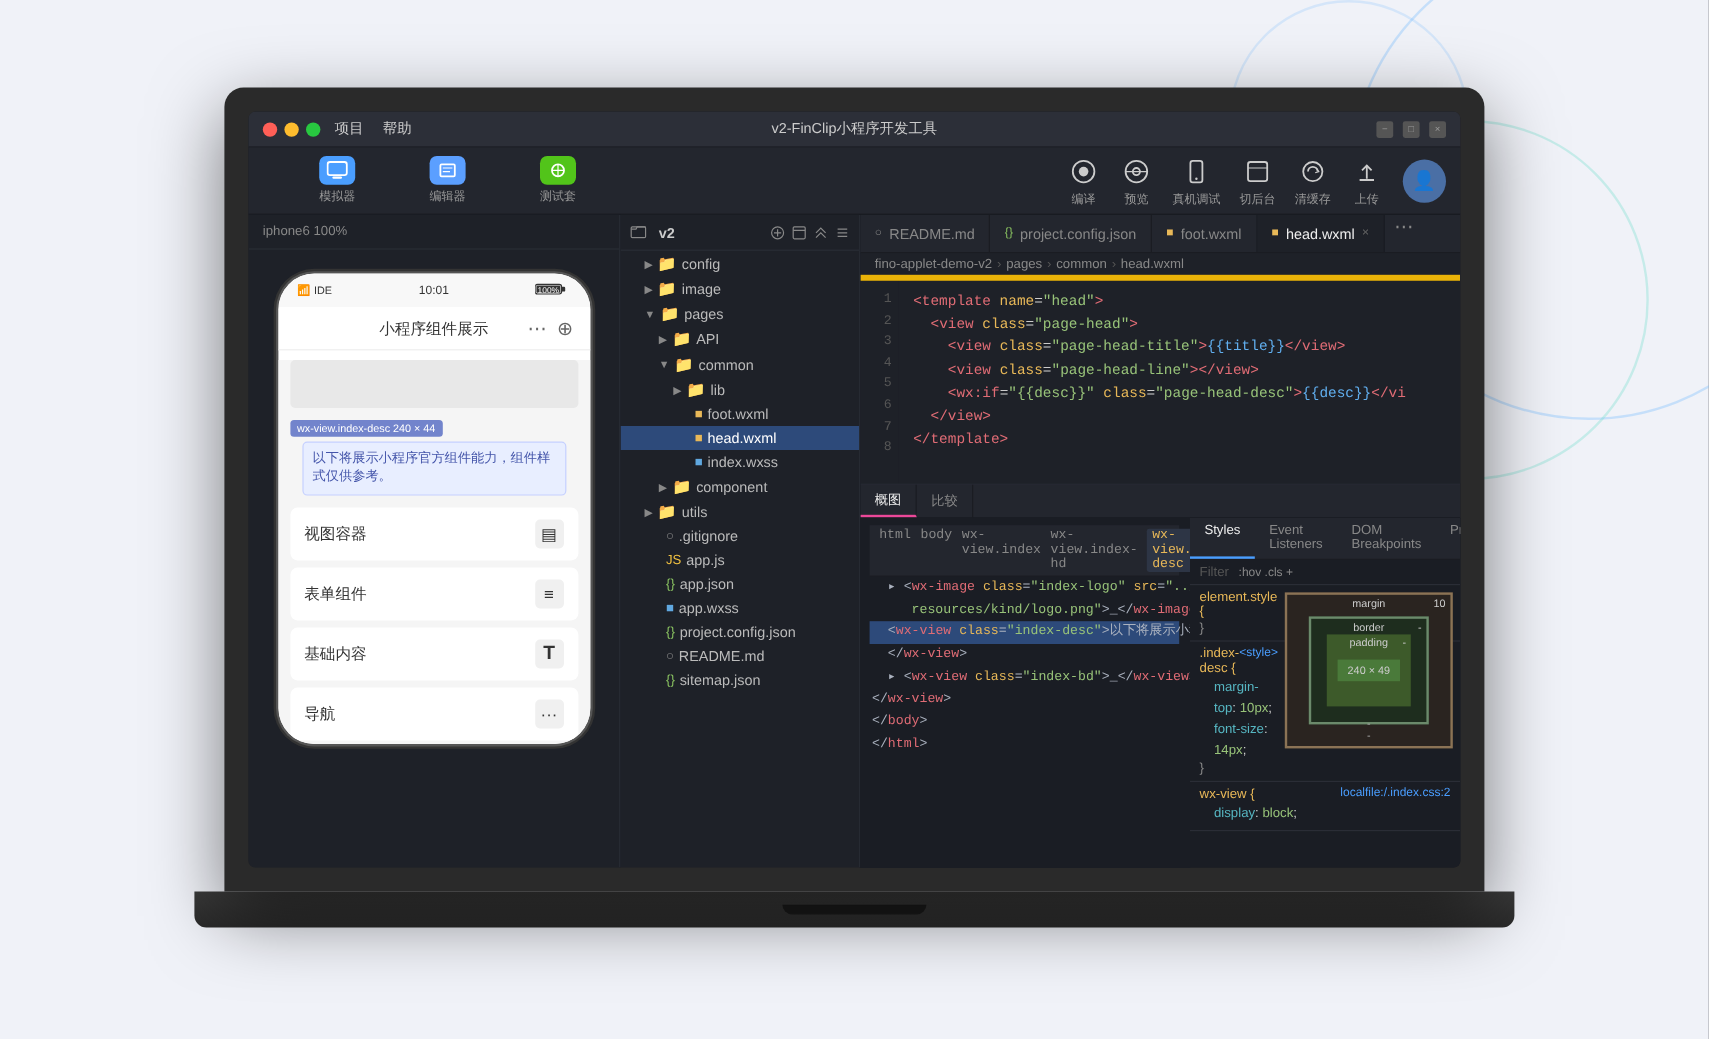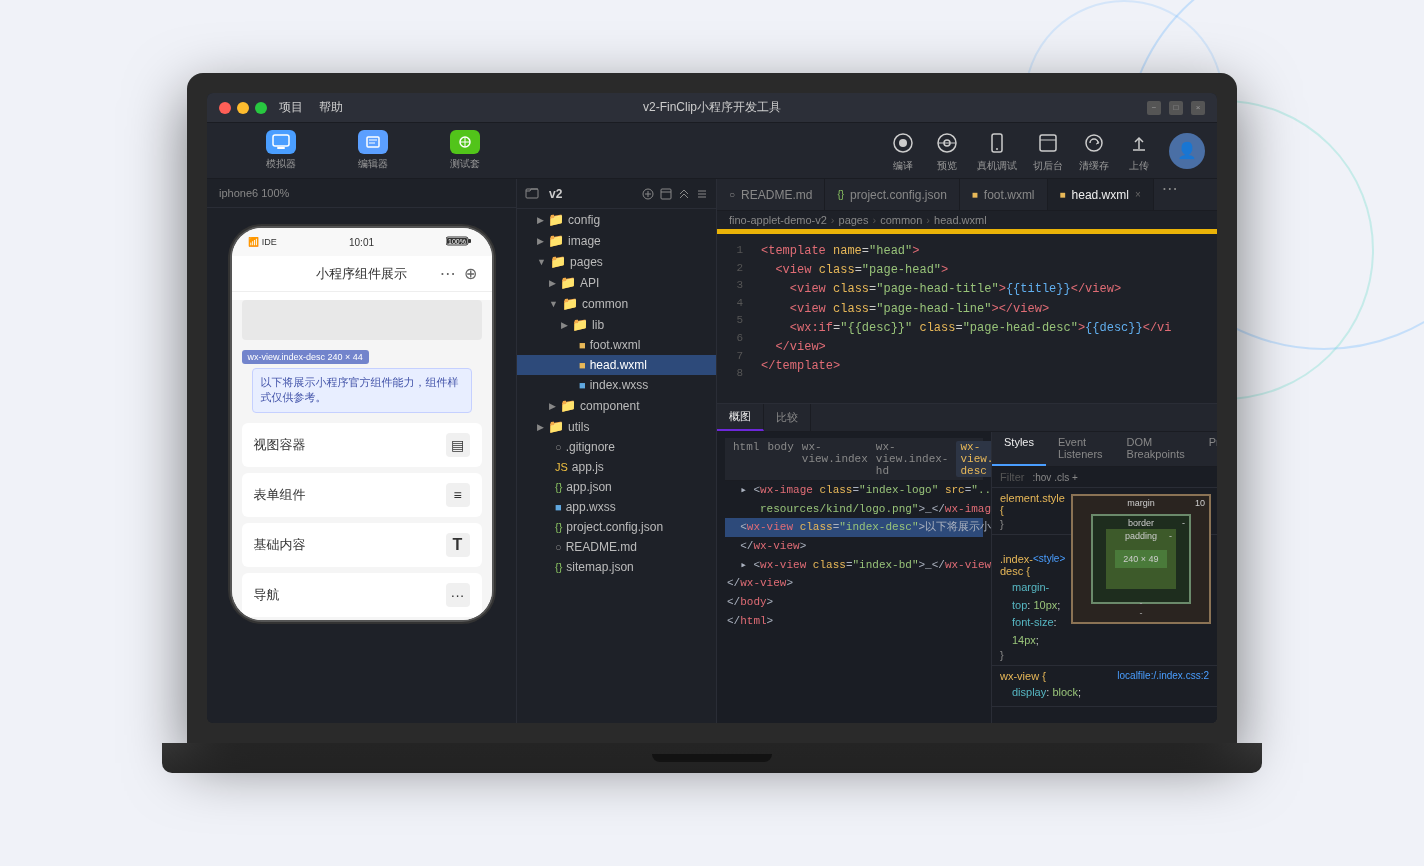--- a/index.html
+++ b/index.html
@@ -545,21 +545,21 @@
       font-size: 11px;
       color: #888;
       display: flex;
       align-items: center;
       cursor: pointer;
       border-right: 1px solid #1a1c22;
     }
 
     .devtools-tab.active {
       color: #eee;
-      border-bottom: 2px solid #6d28d9;
+      border-bottom: 2px solid #ec4899;
     }
 
     .devtools-content {
       flex: 1;
       display: flex;
       overflow: hidden;
     }
 
     
     .html-tree {
@@ -1174,21 +1174,21 @@
                       <span style="position:absolute; bottom:4px; left:50%; transform:translateX(-50%); font-size:9px; color:#aaa;">-</span>
                     </div>
 
                     <div class="styles-rule">
                       <div class="styles-selector">element.style {</div>
                       <div class="styles-property"></div>
                       <div style="color:#888; font-size:11px; padding-left:0;">}</div>
                     </div>
 
                     <div class="styles-rule">
-                      <div style="display:flex; justify-content:space-between;margin-top:14px;">
+                      <div style="display:flex; justify-content:space-between;">
                         <div class="styles-selector">.index-desc {</div>
                         <div class="source-ref">&lt;style&gt;</div>
                       </div>
                       <div class="styles-property">
                         <span class="styles-prop-name">margin-top</span><span style="color:#ccc;">: </span><span class="styles-prop-value">10px</span><span style="color:#ccc;">;</span>
                       </div>
                       <div class="styles-property">
                         <span class="styles-prop-name">font-size</span><span style="color:#ccc;">: </span><span class="styles-prop-value">14px</span><span style="color:#ccc;">;</span>
                       </div>
                       <div style="color:#888; font-size:11px;">}</div>

